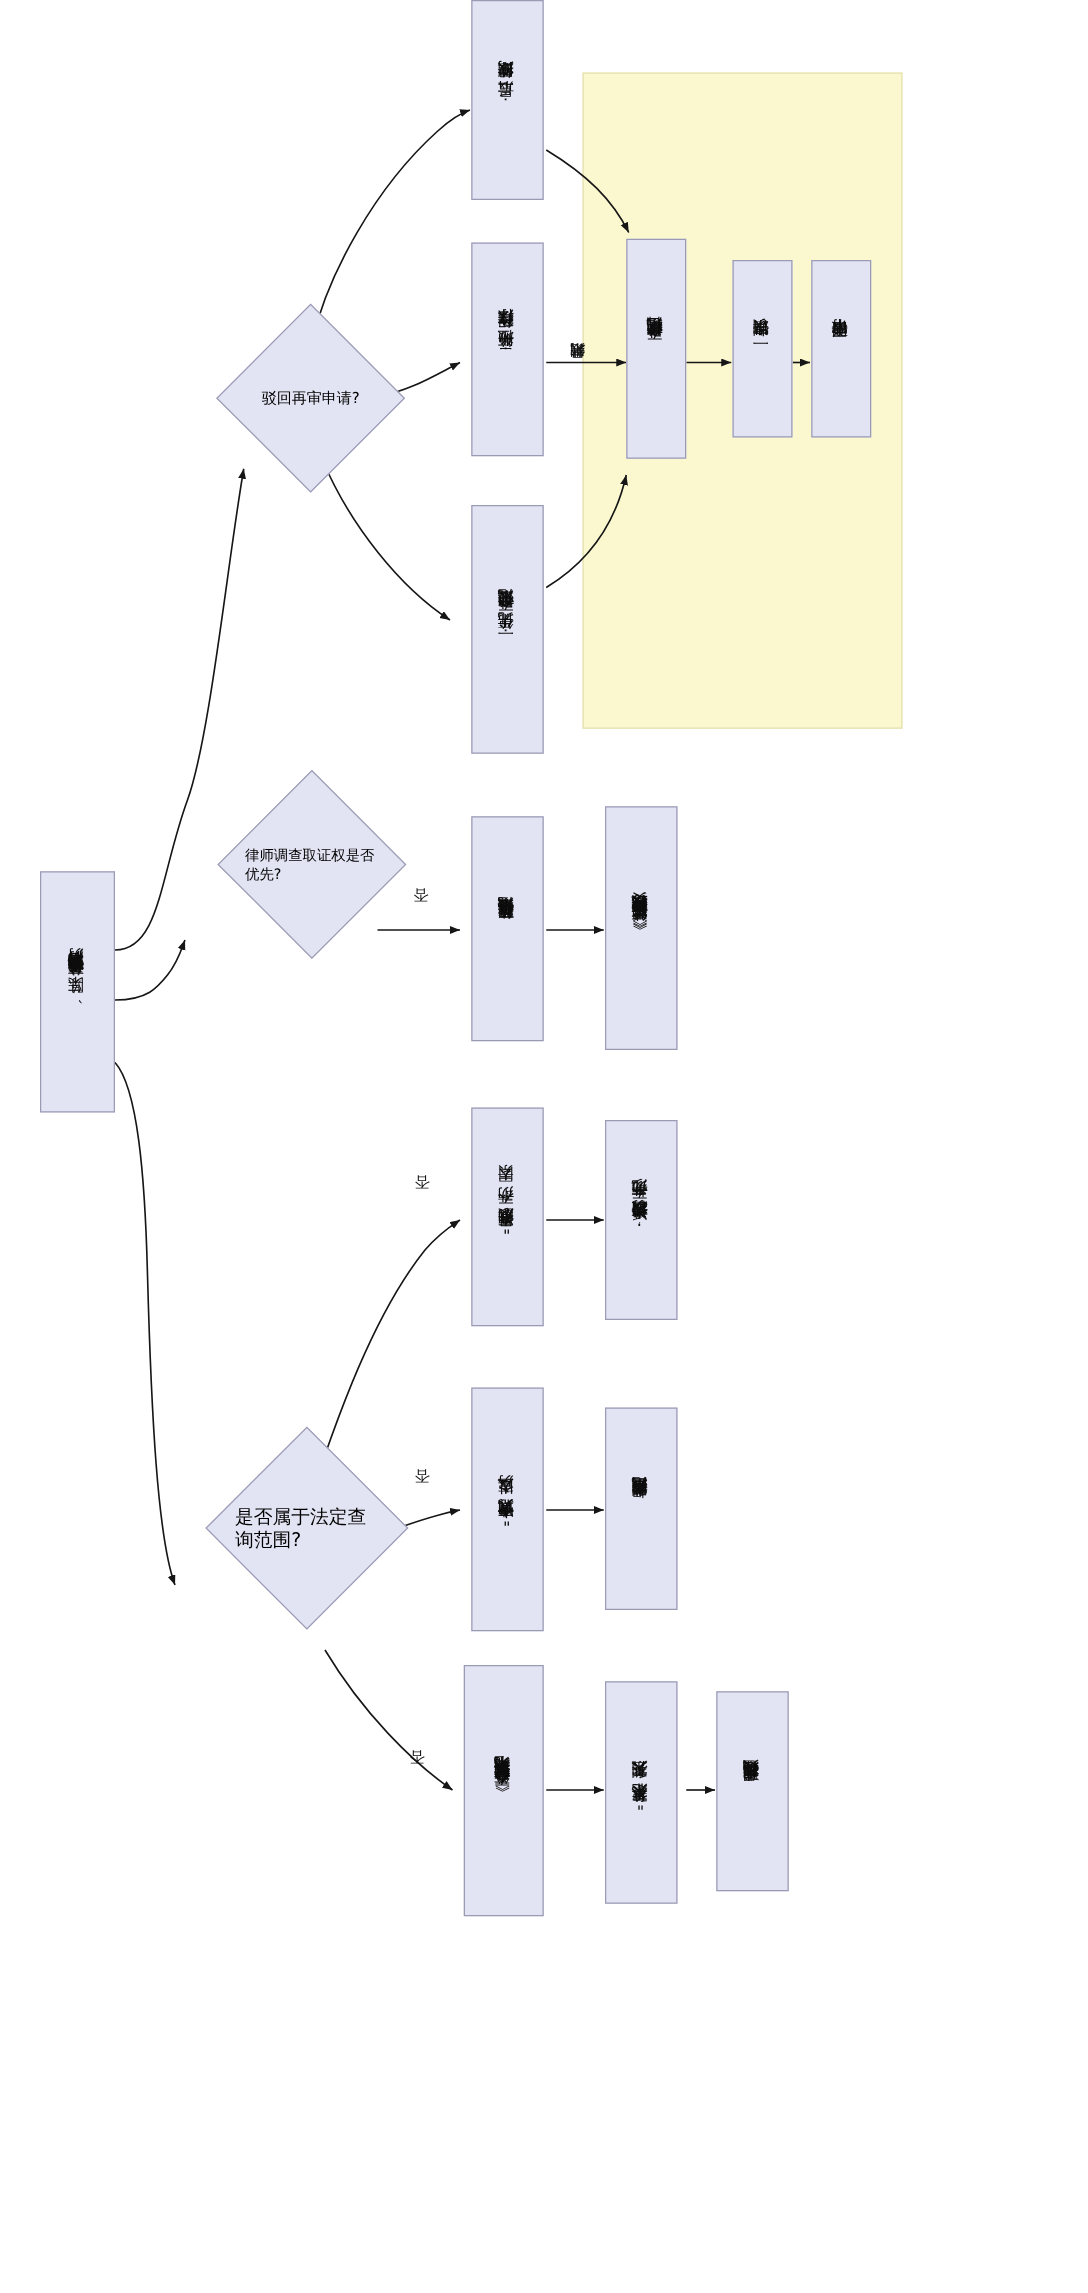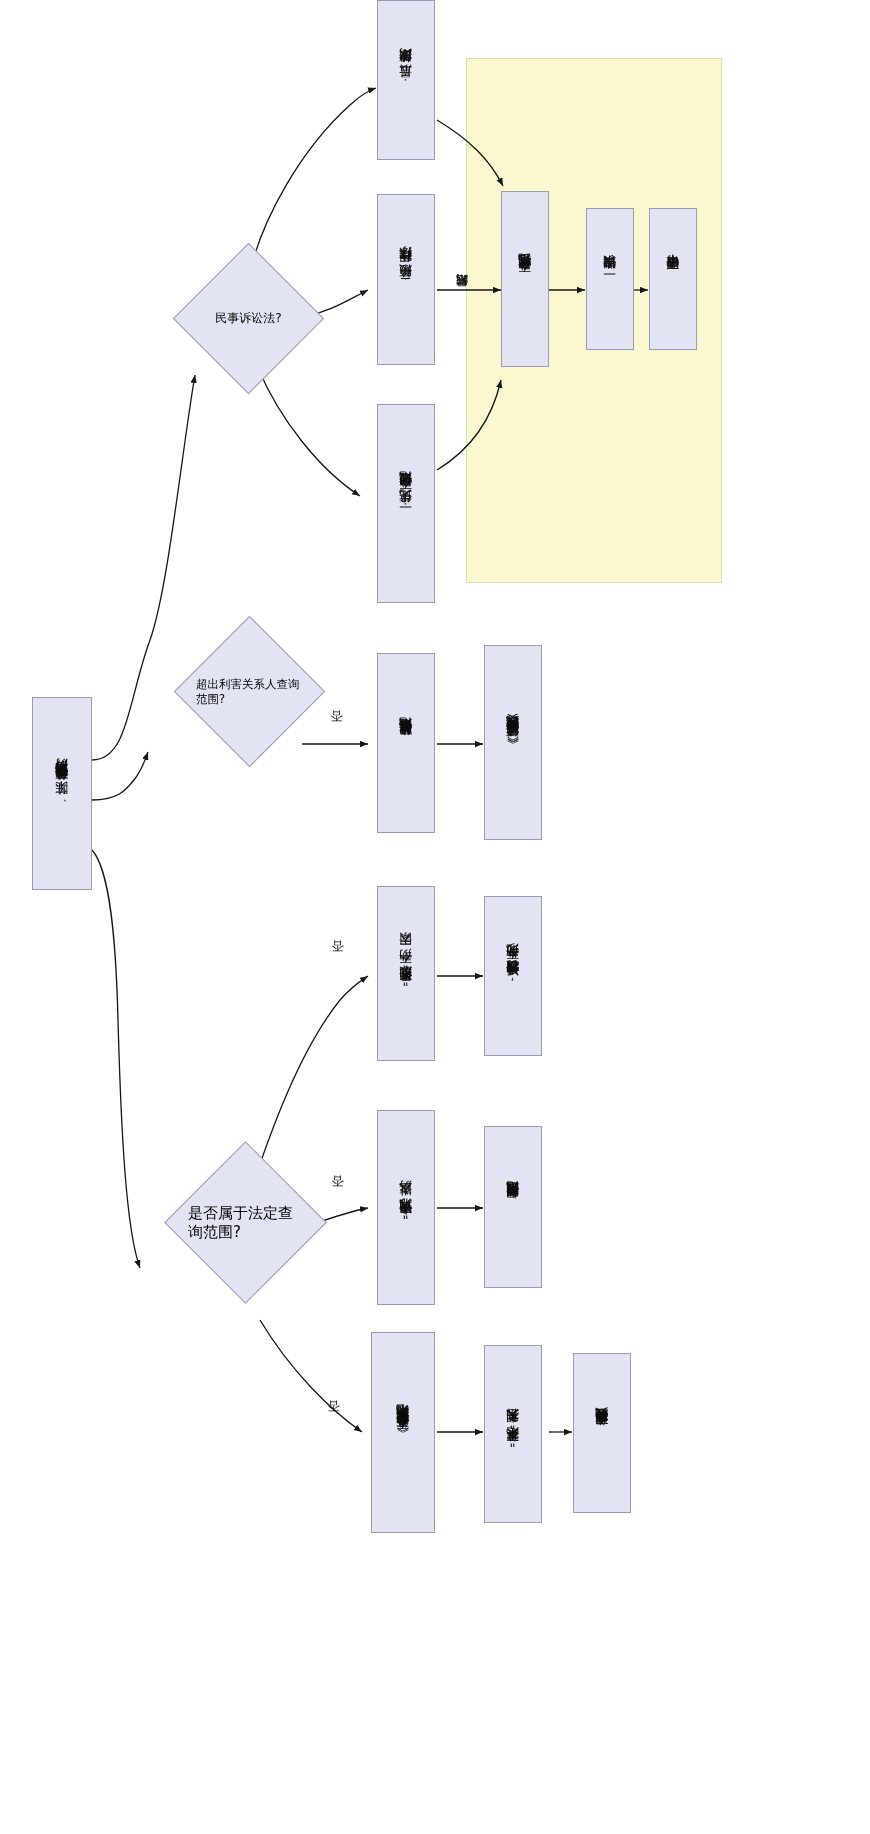--- a/index.html
+++ b/index.html
@@ -142,28 +142,28 @@
     <path d="M549,1432 L572,1432" fill="none" stroke="#161616" stroke-width="1.3" marker-end="url(#arw)"></path>
   </svg>
 
   <div class="node box" style="left:32px; top:697px; width:60px; height:193px;">
     <span class="vtext">陈某、蔡某持委托书申请查询冯芳名下所有房产</span>
   </div>
 
   <div class="diamond-wrap" style="left:195px; top:265px; width:107px; height:107px;">
     <div class="diamond-shape"></div>
     <div class="diamond-label">
-      <span class="vtext" style="font-size:12px;">民事诉讼法?</span>
+      <span class="vtext" style="font-size:12px;">驳回再审申请?</span>
     </div>
   </div>
 
   <div class="diamond-wrap" style="left:196px; top:638px; width:107px; height:107px;">
     <div class="diamond-shape"></div>
     <div class="diamond-label">
-      <span class="vtext" style="font-size:11.5px;">超出利害关系人查询范围?</span>
+      <span class="vtext" style="font-size:11.5px;">律师调查取证权是否优先?</span>
     </div>
   </div>
 
   <div class="diamond-wrap" style="left:188px; top:1165px; width:115px; height:115px;">
     <div class="diamond-shape"></div>
     <div class="diamond-label">
       <span class="vtext" style="font-size:15px;">是否属于法定查询范围?</span>
     </div>
   </div>
 

